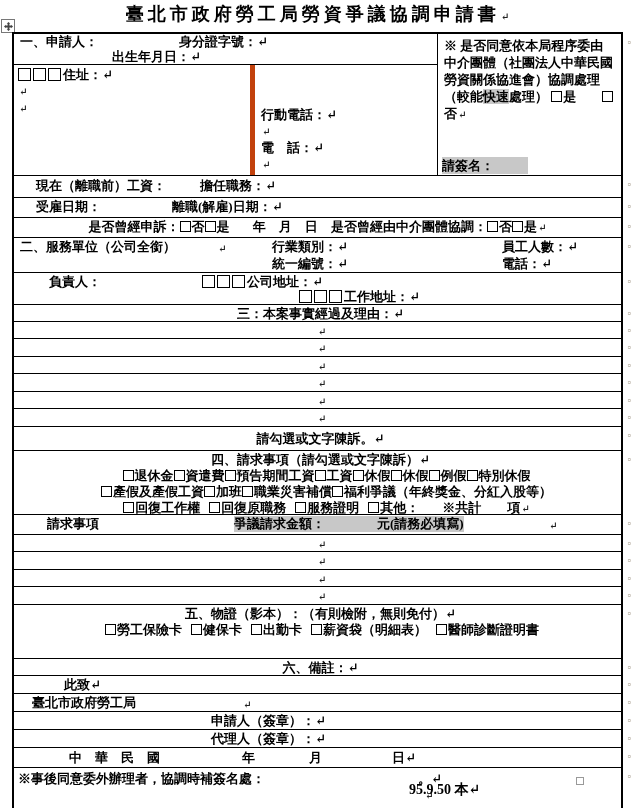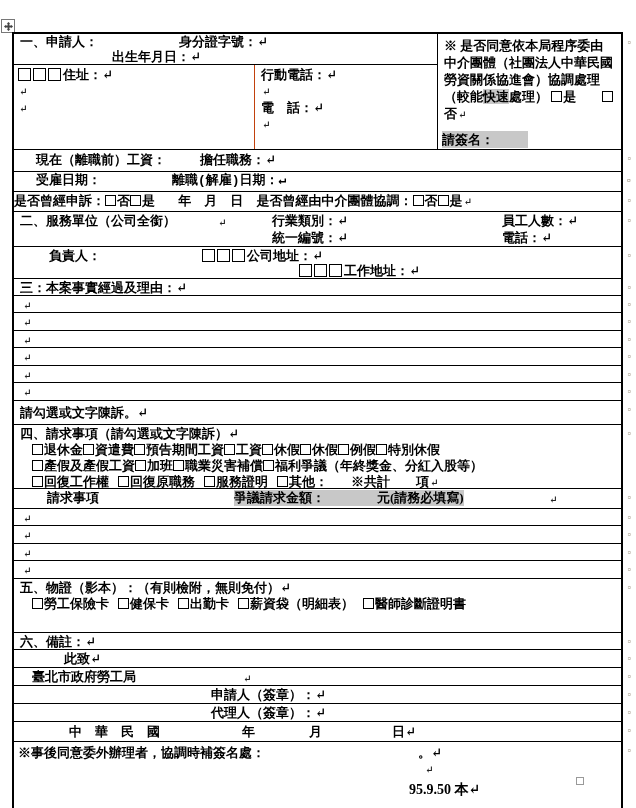--- a/index.html
+++ b/index.html
@@ -6,28 +6,28 @@
   .page{position:relative;width:636px;height:808px;background:#fff;overflow:hidden;
         font-family:"Liberation Serif","DejaVu Serif",serif;font-weight:bold;color:#000;
         font-size:13px;line-height:16px;}
   .title{position:absolute;left:12px;top:6px;width:611px;text-align:center;
          font-size:18px;letter-spacing:4px;white-space:nowrap;}
   .title .mark{letter-spacing:0;}
   .handle{position:absolute;left:1px;top:19px;width:12px;height:12px;border:1px solid #777;
           display:flex;align-items:center;justify-content:center;background:#fff;}
   .tbl{position:absolute;left:12px;top:32px;width:611px;height:803px;border:2px solid #000;
        box-sizing:border-box;display:flex;flex-direction:column;}
-  .rw{position:relative;border-bottom:1px solid #000;box-sizing:border-box;flex:0 0 auto;padding-top:1px;}
+  .rw{position:relative;border-bottom:1px solid #000;box-sizing:border-box;flex:0 0 auto;padding-top:1px;text-align:center;}
   .rw.last{border-bottom:none;}
   .topsec{display:flex;flex:0 0 116px;border-bottom:1px solid #000;box-sizing:border-box;position:relative;}
   .topleft{width:423px;display:flex;flex-direction:column;}
   .r1{position:relative;height:31px;border-bottom:1px solid #000;box-sizing:border-box;}
   .r2{display:flex;flex:1;}
-  .addrcell{width:241px;border-right:1px solid #c2410c;box-sizing:border-box;padding:2px 4px;}
-  .phonecell{flex:1;padding:2px 6px;}
+  .addrcell{width:241px;border-right:5px solid #c2410c;box-sizing:border-box;padding:2px 4px;}
+  .phonecell{flex:1;padding:2px 6px;margin-top:40px;}
   .agreecell{flex:1;border-left:1px solid #000;box-sizing:border-box;padding:3px 5px 2px 6px;
              position:relative;line-height:17px;}
   .pos{position:absolute;white-space:nowrap;}
   .mark{font-size:10px;color:#222;margin-left:1px;}
   .rem{position:absolute;right:-10px;top:1px;font-size:7px;color:#9a8f7d;font-weight:normal;}
   .cb{display:inline-block;width:11px;height:11px;border:1.5px solid #000;background:#fff;
       vertical-align:-1px;margin:0 1px 0 0;box-sizing:border-box;}
   .pbox{display:inline-block;width:13px;height:13px;border:1px solid #000;background:#fff;
         vertical-align:-2px;margin-right:2px;box-sizing:border-box;}
   .cbitem{white-space:nowrap;}
@@ -45,20 +45,21 @@
 <body>
 
 <div class="page">
 
   <div class="handle">
     <svg width="9" height="9" viewBox="0 0 10 10">
         <path d="M5 0 L7 2 H6 V4 H8 V3 L10 5 L8 7 V6 H6 V8 H7 L5 10 L3 8 H4 V6 H2 V7 L0 5 L2 3 V4 H4 V2 H3 Z" fill="#444"></path>
       </svg>
   </div>
 
+  <div class="title"><span>臺北市政府勞工局勞資爭議協調申請書</span><span class="mark">↵</span></div>
 
   <div class="tbl">
 
     <div class="topsec">
       <div class="topleft">
         <div class="r1">
           <span class="pos" style="left:6px;top:0;">一、申請人：</span>
           <span class="pos" style="left:165px;top:0;">身分證字號：↵</span>
           <span class="pos" style="left:98px;top:15px;">出生年月日：↵</span>
         </div>
@@ -83,21 +84,21 @@
       </div>
     <span class="rem">¤</span>
       </div>
 
     <div class="rw" style="height:22px;">
       <span class="pos" style="left:22px;top:2px;">現在（離職前）工資：</span>
       <span class="pos" style="left:186px;top:2px;">擔任職務：↵</span>
     <span class="rem">¤</span>
       </div>
 
-    <div class="rw" style="height:20px;font-family:Liberation Mono, monospace;">
+    <div class="rw" style="height:20px;">
       <span class="pos" style="left:22px;top:1px;">受雇日期：</span>
       <span class="pos" style="left:158px;top:1px;">離職(解雇)日期：↵</span>
     <span class="rem">¤</span>
       </div>
 
     <div class="rw nw" style="height:20px;">
       <span>是否曾經申訴：</span><span class="cb"></span><span>否</span><span class="cb"></span><span>是</span>
       <span style="margin-left:20px;">年　月　日</span>
       <span style="margin-left:10px;">是否曾經由中介團體協調：</span><span class="cb"></span><span>否</span><span class="cb"></span><span>是</span><span class="mark">↵</span>
     <span class="rem">¤</span></div>

